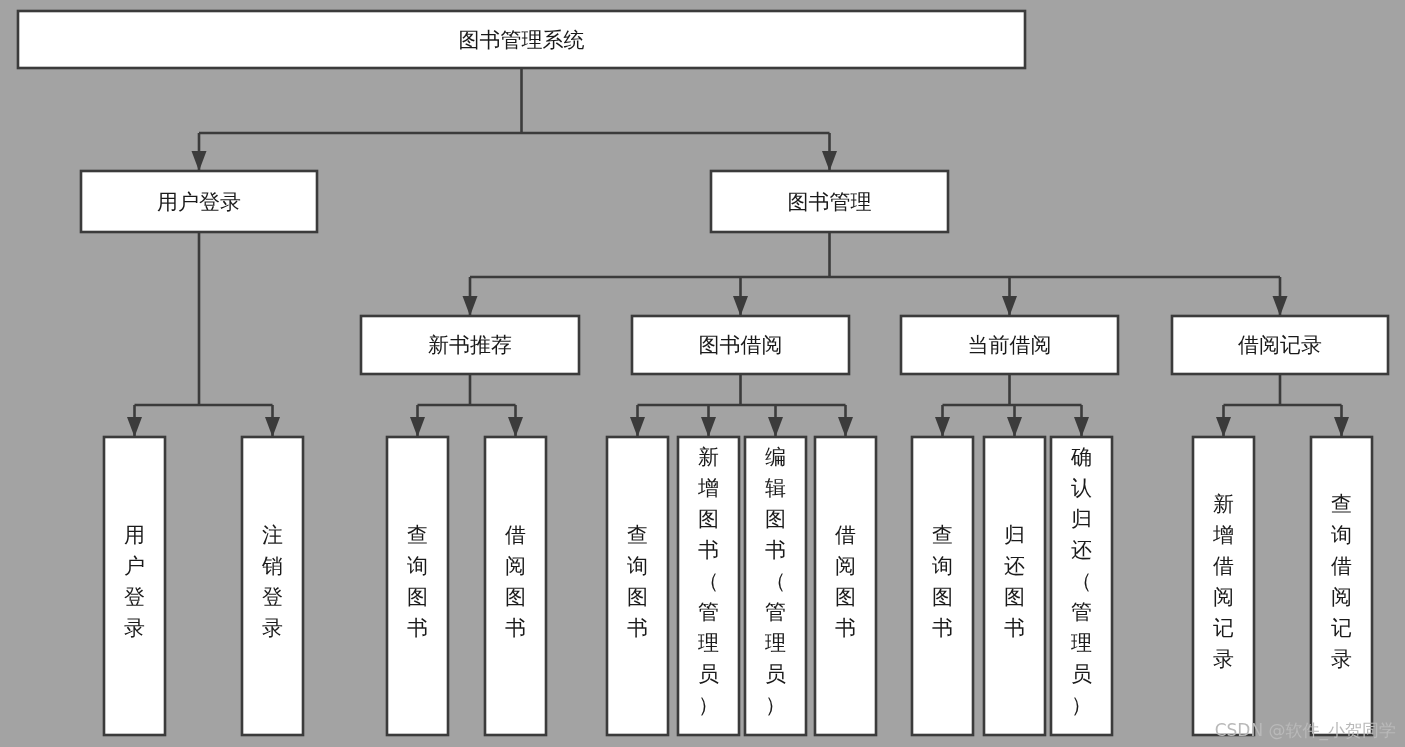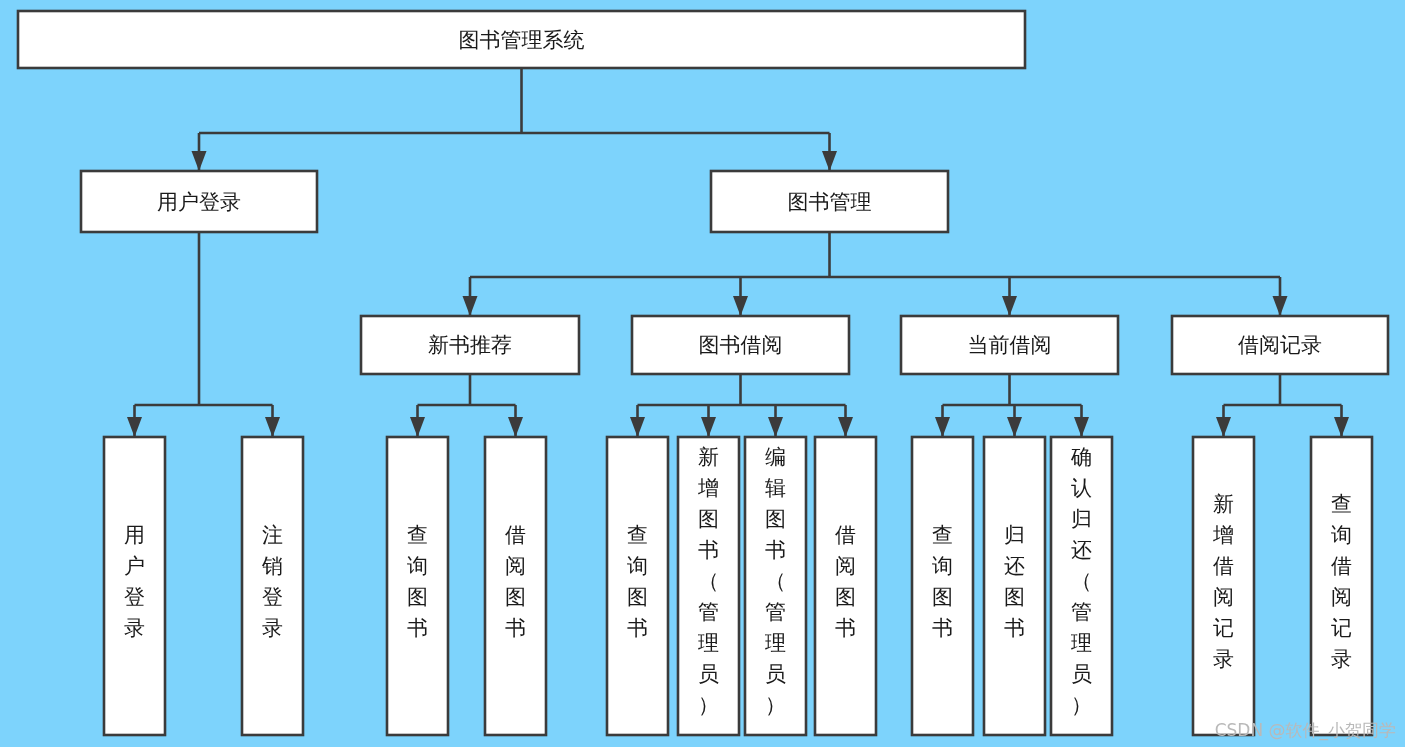--- a/index.html
+++ b/index.html
@@ -11,21 +11,21 @@
   body {
     width: 1405px;
     height: 747px;
     overflow: hidden;
     font-family: "DejaVu Sans", "Liberation Sans", sans-serif;
   }
   #diagram-root {
     position: relative;
     width: 1405px;
     height: 747px;
-    background: #7dd3fc;
+    background: #a3a3a3;
   }
   svg#tree-svg {
     position: absolute;
     top: 0;
     left: 0;
     width: 1405px;
     height: 747px;
     display: block;
   }
   .node-box {

